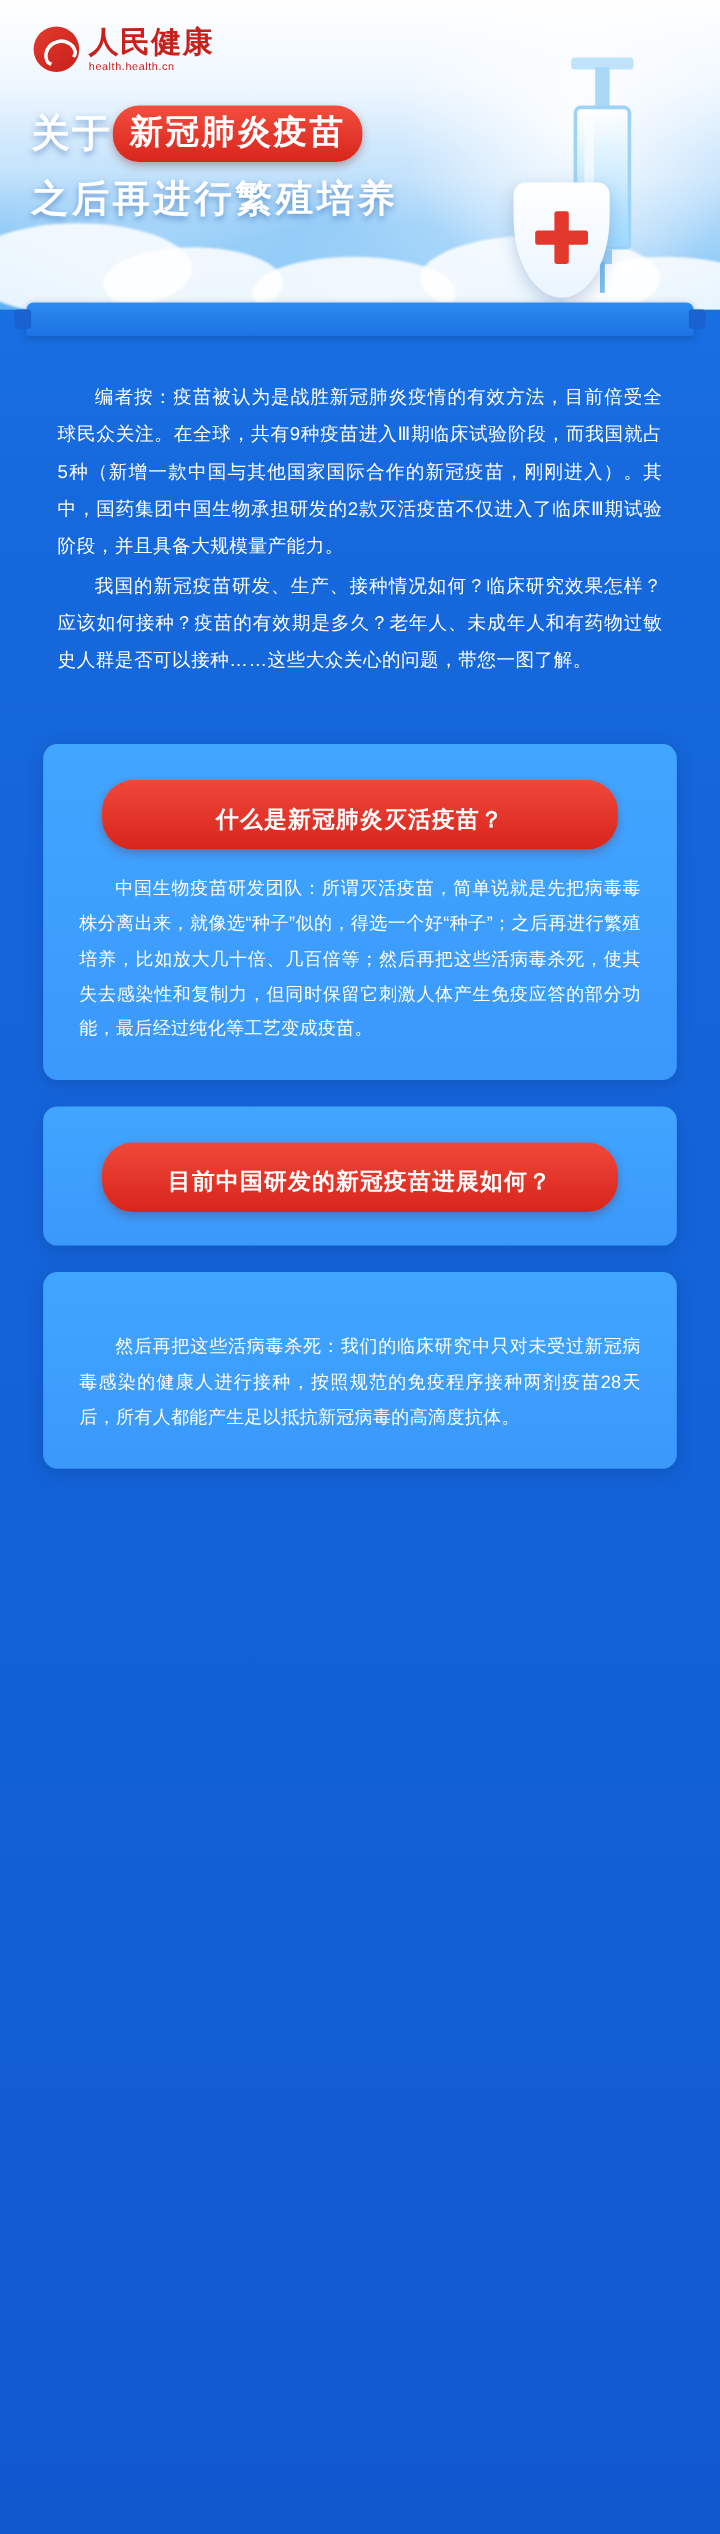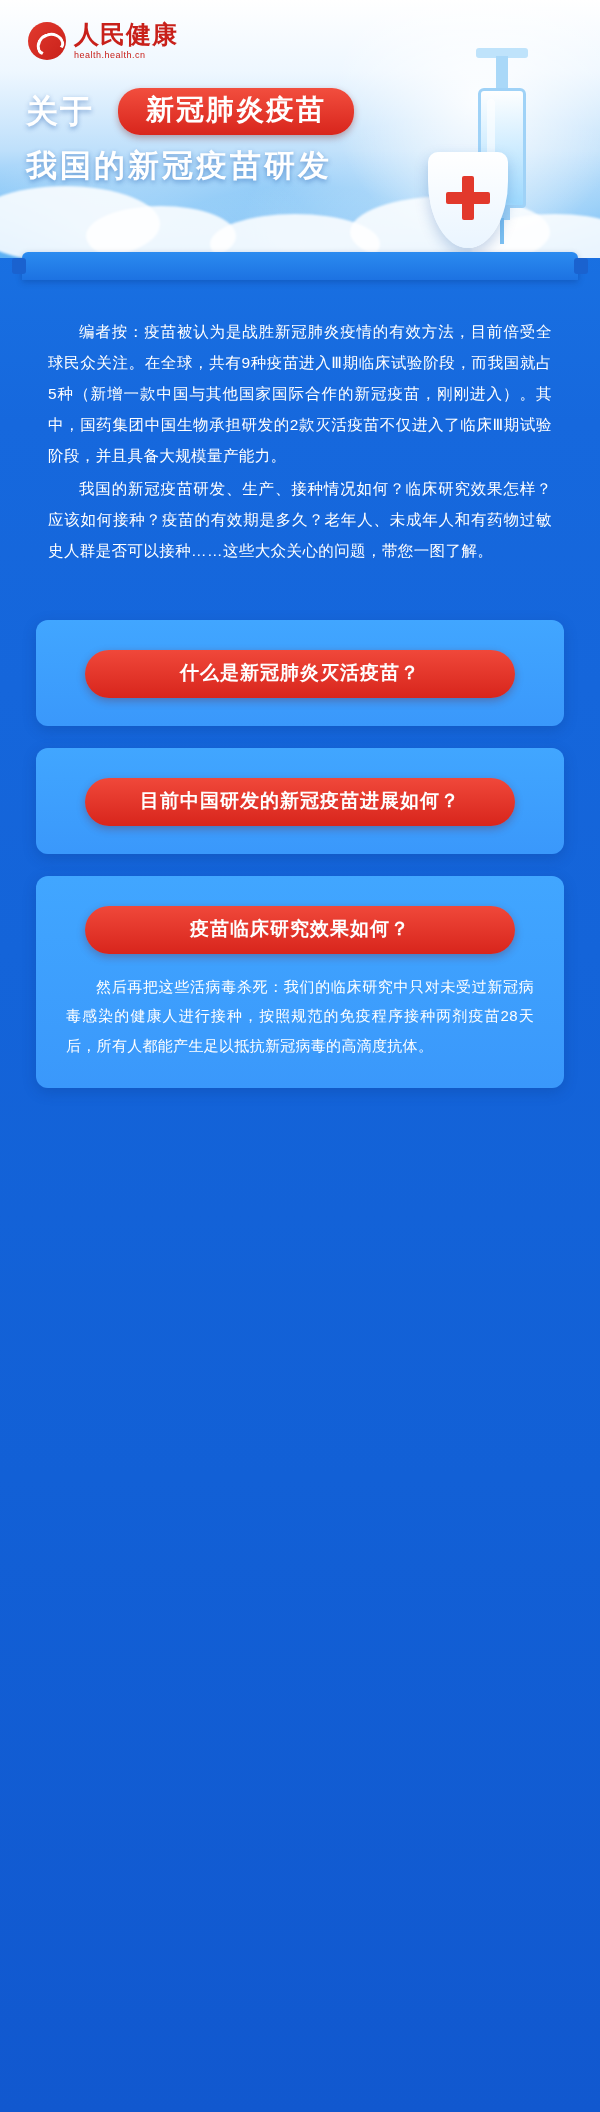--- a/index.html
+++ b/index.html
@@ -90,38 +90,38 @@
 
   
   .title-block {
     position: absolute;
     left: 26px; top: 88px;
     width: 430px;
   }
   .title-row1 {
     display: flex;
     align-items: center;
-    gap: 24px;
+    gap: 0;
   }
   .title-main {
     font-family: "DejaVu Sans", sans-serif;
     font-size: 32px;
     font-weight: bold;
     color: #ffffff;
     text-shadow: 0 2px 5px rgba(10,70,160,0.45);
     letter-spacing: 2px;
   }
   .title-pill {
     background: linear-gradient(180deg, #f24e3e 0%, #d8251c 100%);
     color: #fff;
     font-family: "DejaVu Sans", sans-serif;
     font-size: 28px;
     font-weight: bold;
     letter-spacing: 2px;
-    padding: 3px 28px 6px;
+    padding: 3px 14px 6px;
     border-radius: 22px;
     box-shadow: 0 3px 7px rgba(120,20,15,0.35);
     white-space: nowrap;
   }
   .title-row2 {
     margin-top: 10px;
     font-family: "DejaVu Sans", sans-serif;
     font-size: 31px;
     font-weight: bold;
     color: #ffffff;
@@ -235,21 +235,21 @@
   .card-head {
     display: block;
     margin: 0 auto;
     background: linear-gradient(180deg, #f0483a 0%, #d8251c 100%);
     color: #fff;
     font-family: "DejaVu Sans", sans-serif;
     font-size: 19px;
     font-weight: bold;
     letter-spacing: 1px;
     text-align: center;
-    padding: 10px 20px 12px;
+    padding: 20px 20px 12px;
     border-radius: 26px;
     width: 430px;
     box-shadow: 0 3px 8px rgba(120,20,15,0.3);
   }
   .card-body {
     margin: 18px 30px 0;
     color: #ffffff;
     font-size: 15px;
     line-height: 1.95;
     letter-spacing: 0.3px;
@@ -289,40 +289,42 @@
         <div class="logo-cn">人民健康</div>
         <div class="logo-en">health.health.cn</div>
       </div>
     </div>
 
     <div class="title-block">
       <div class="title-row1">
         <span class="title-main">关于</span>
         <span class="title-pill">新冠肺炎疫苗</span>
       </div>
-      <div class="title-row2">我国的新冠疫苗研发</div>
+      <div class="title-row2">之后再进行繁殖培养</div>
     </div>
   </div>
 
   <div class="scroll-top"></div>
 
   <div class="intro">
     <p>编者按：疫苗被认为是战胜新冠肺炎疫情的有效方法，目前倍受全球民众关注。在全球，共有9种疫苗进入Ⅲ期临床试验阶段，而我国就占5种（新增一款中国与其他国家国际合作的新冠疫苗，刚刚进入）。其中，国药集团中国生物承担研发的2款灭活疫苗不仅进入了临床Ⅲ期试验阶段，并且具备大规模量产能力。</p>
     <p>我国的新冠疫苗研发、生产、接种情况如何？临床研究效果怎样？应该如何接种？疫苗的有效期是多久？老年人、未成年人和有药物过敏史人群是否可以接种……这些大众关心的问题，带您一图了解。</p>
   </div>
 
   <div class="card">
     <div class="card-head">什么是新冠肺炎灭活疫苗？</div>
+    <div class="card-body">
+      <p>中国生物疫苗研发团队：所谓灭活疫苗，简单说就是先把病毒毒株分离出来，就像选“种子”似的，得选一个好“种子”；之后再进行繁殖培养，比如放大几十倍、几百倍等；然后再把这些活病毒杀死，使其失去感染性和复制力，但同时保留它刺激人体产生免疫应答的部分功能，最后经过纯化等工艺变成疫苗。</p>
+    </div>
   </div>
 
   <div class="card">
     <div class="card-head">目前中国研发的新冠疫苗进展如何？</div>
   </div>
 
   <div class="card">
-    <div class="card-head">疫苗临床研究效果如何？</div>
     <div class="card-body">
       <p>然后再把这些活病毒杀死：我们的临床研究中只对未受过新冠病毒感染的健康人进行接种，按照规范的免疫程序接种两剂疫苗28天后，所有人都能产生足以抵抗新冠病毒的高滴度抗体。</p>
     </div>
   </div>
 
   <div class="bottom-space"></div>
 </div>
 
 </body></html>

